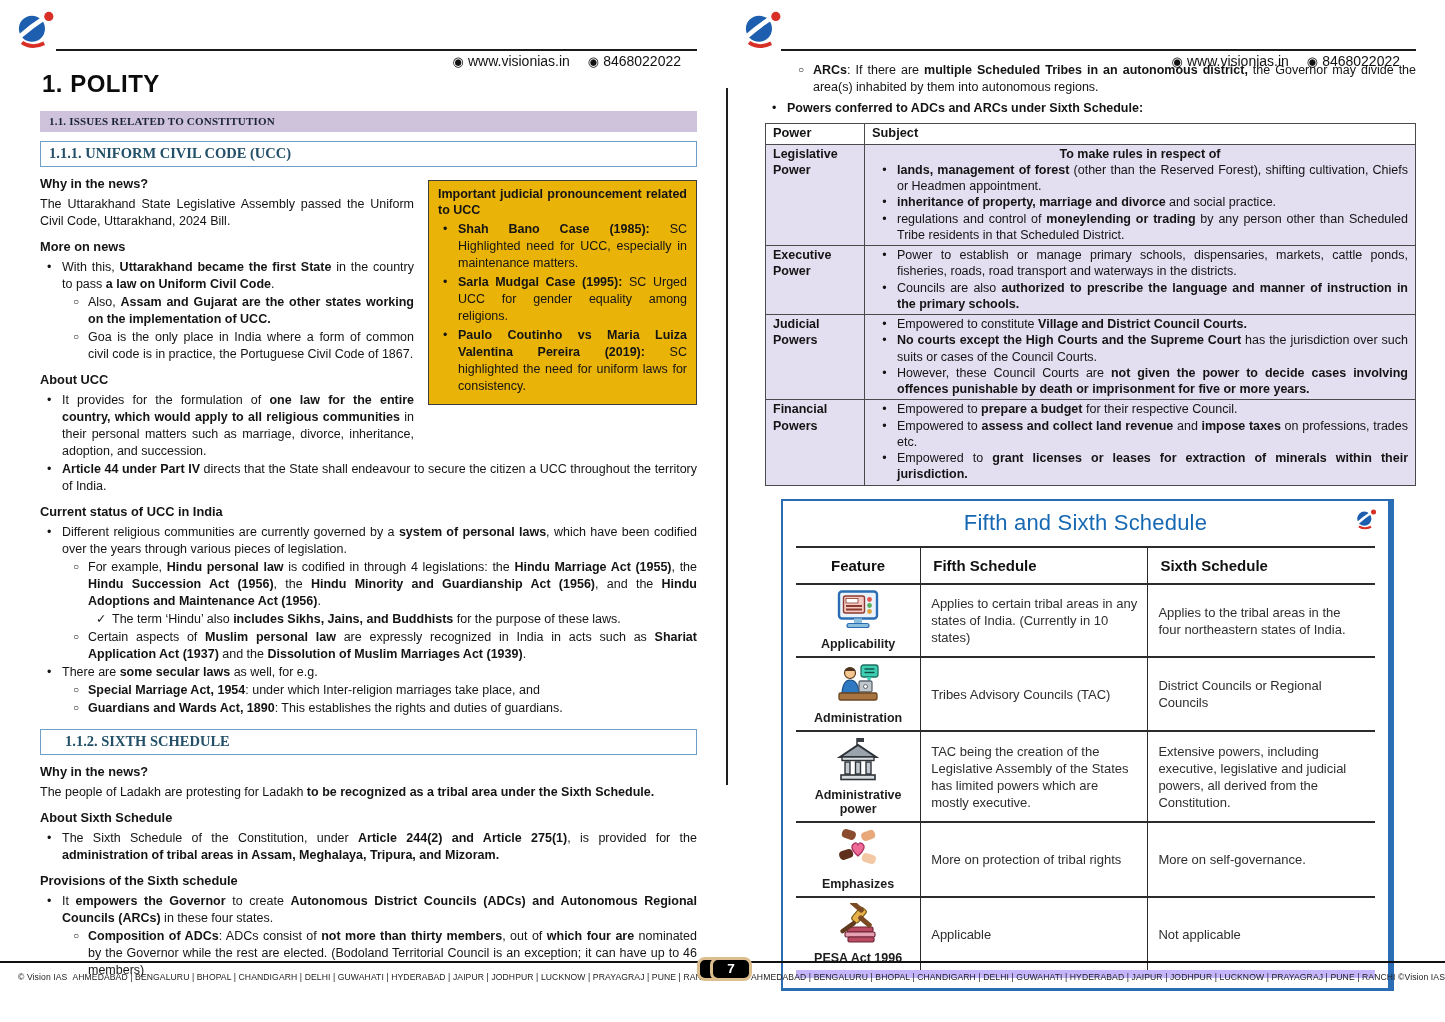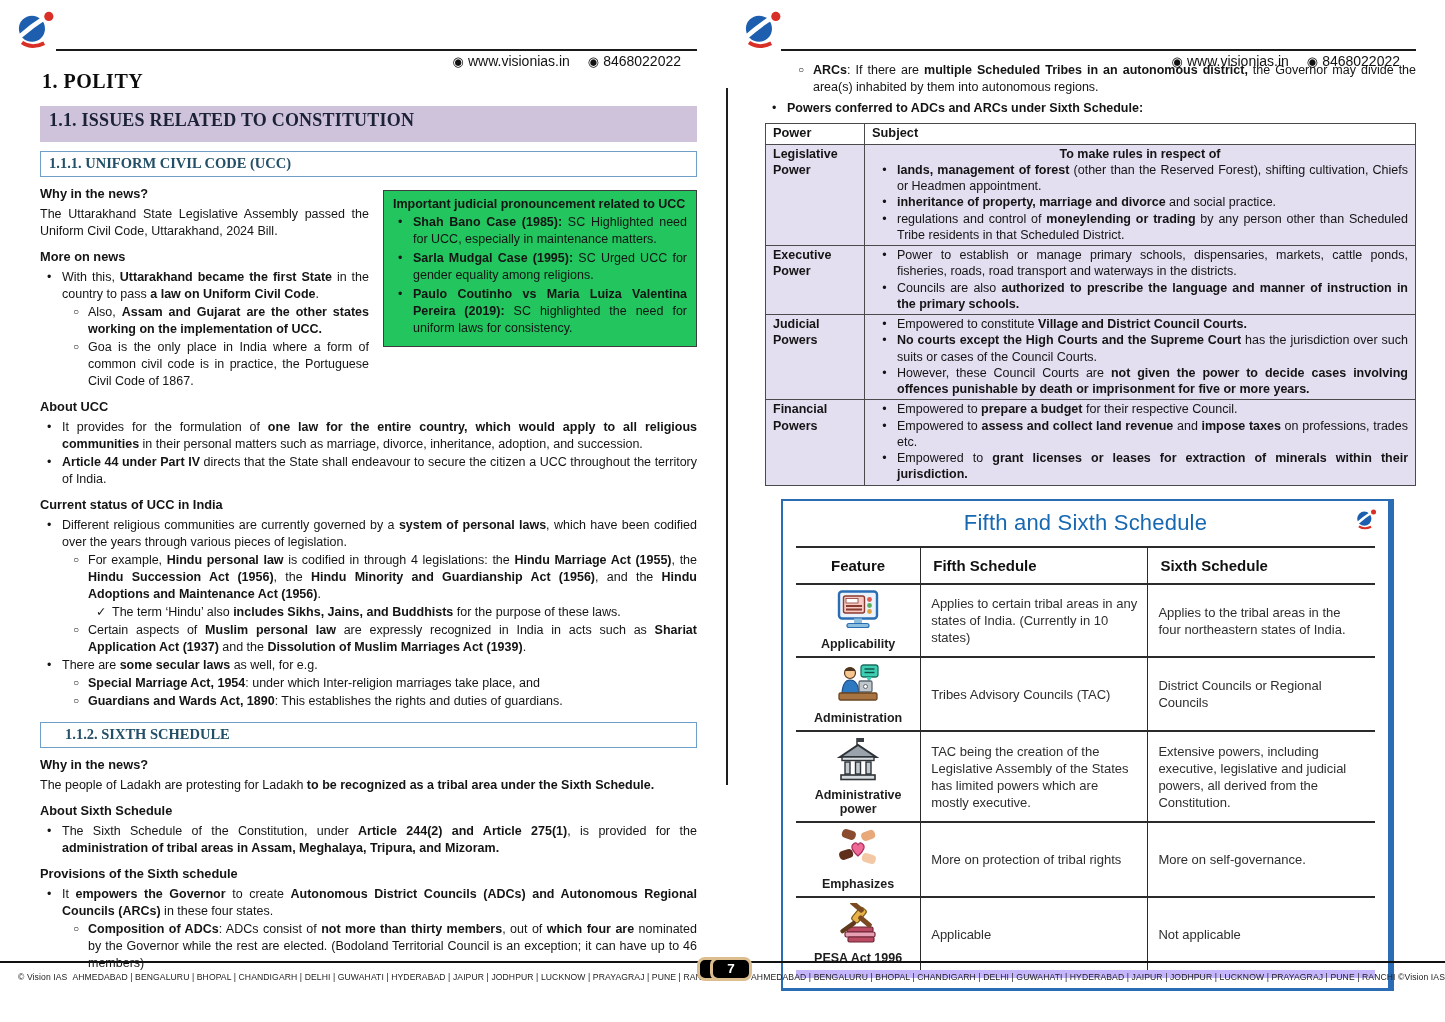--- a/index.html
+++ b/index.html
@@ -12,37 +12,37 @@
   #pageL{left:0;width:722px;padding:0 25px 0 40px;}
   #pageR{left:723px;width:722px;padding:0 29px 0 42px;}
   
   .hdr{position:relative;height:54px;}
   .logo{position:absolute;left:-26px;top:6px;}
   #pageL .logo{left:-28px;}
   .hdr-right{position:absolute;right:16px;top:26px;font-size:14px;color:#111;white-space:nowrap;margin-top:27px;}
   .hdr-right .ic{font-size:13px;margin:0 4px 0 14px;}
   .hdr-line{position:absolute;left:16px;right:0;top:49px;border-top:2px solid #1a1a1a;}
   
-  .ptitle{font-family:Liberation Serif, serif;font-weight:bold;font-size:20px;color:#0c0c0c;margin:16px 0 0 2px;letter-spacing:.5px;}
-  .secbar{margin-top:13px;background:#cec3da;color:#1b2136;font-family:"Liberation Serif",serif;font-weight:bold;font-size:18px;padding:4px 9px 11px;letter-spacing:.2px;}
+  .ptitle{font-family:Liberation Sans, sans-serif;font-weight:bold;font-size:24px;color:#0c0c0c;margin:16px 0 0 2px;letter-spacing:.5px;}
+  .secbar{margin-top:13px;background:#cec3da;color:#1b2136;font-family:"Liberation Serif",serif;font-weight:bold;font-size:11px;padding:4px 9px 5px;letter-spacing:.2px;}
   .boxhead{margin-top:9px;border:1.6px solid #6f9ec7;color:#235068;font-family:"Liberation Serif",serif;font-weight:bold;font-size:14.5px;padding:3px 8px 4px;background:#fff;}
   .hb{font-weight:bold;font-size:12.8px;margin:9px 0 5px;}
   .bodytx{font-size:12.5px;line-height:1.36;text-align:justify;}
   p.bodytx{margin:0 0 4px;}
   
   .li{display:flex;margin:1px 0;font-size:12.5px;line-height:1.36;}
   .li .mk{flex:0 0 22px;padding-left:7px;box-sizing:border-box;}
   .li .mk.o{font-size:10px;padding-top:1px;}
   .li .tx{flex:1;text-align:justify;}
   .l2{margin-left:24px;}
   .l2 .mk{flex:0 0 24px;padding-left:9px;}
   .l3{margin-left:50px;}
   .l3 .mk{flex:0 0 22px;padding-left:6px;}
   
-  .jbox{float:right;width:314px;box-sizing:border-box;margin:4px 0 18px 14px;background:#22c55e;border:1.4px solid #3d3d3d;padding:5px 9px 7px;}
+  .jbox{float:right;width:269px;box-sizing:border-box;margin:4px 0 18px 14px;background:#eab308;border:1.4px solid #3d3d3d;padding:5px 9px 7px;}
   .jbox .jt{font-weight:bold;font-size:12.5px;text-align:justify;line-height:1.3;}
   .jbox .li{margin:2px 0;}
   .jbox .li .mk{flex:0 0 20px;padding-left:5px;}
   
   .ptable{border-collapse:collapse;width:100%;margin-top:6px;}
   .ptable th,.ptable td{border:1.4px solid #4a4a4a;vertical-align:top;padding:1px 7px 2px;font-size:12.5px;line-height:1.3;}
   .ptable th{background:#fff;text-align:left;font-size:12.8px;}
   .ptable td{background:#e3def0;}
   .ptable .pc{width:84px;font-weight:bold;}
   .tb-li{display:flex;}

